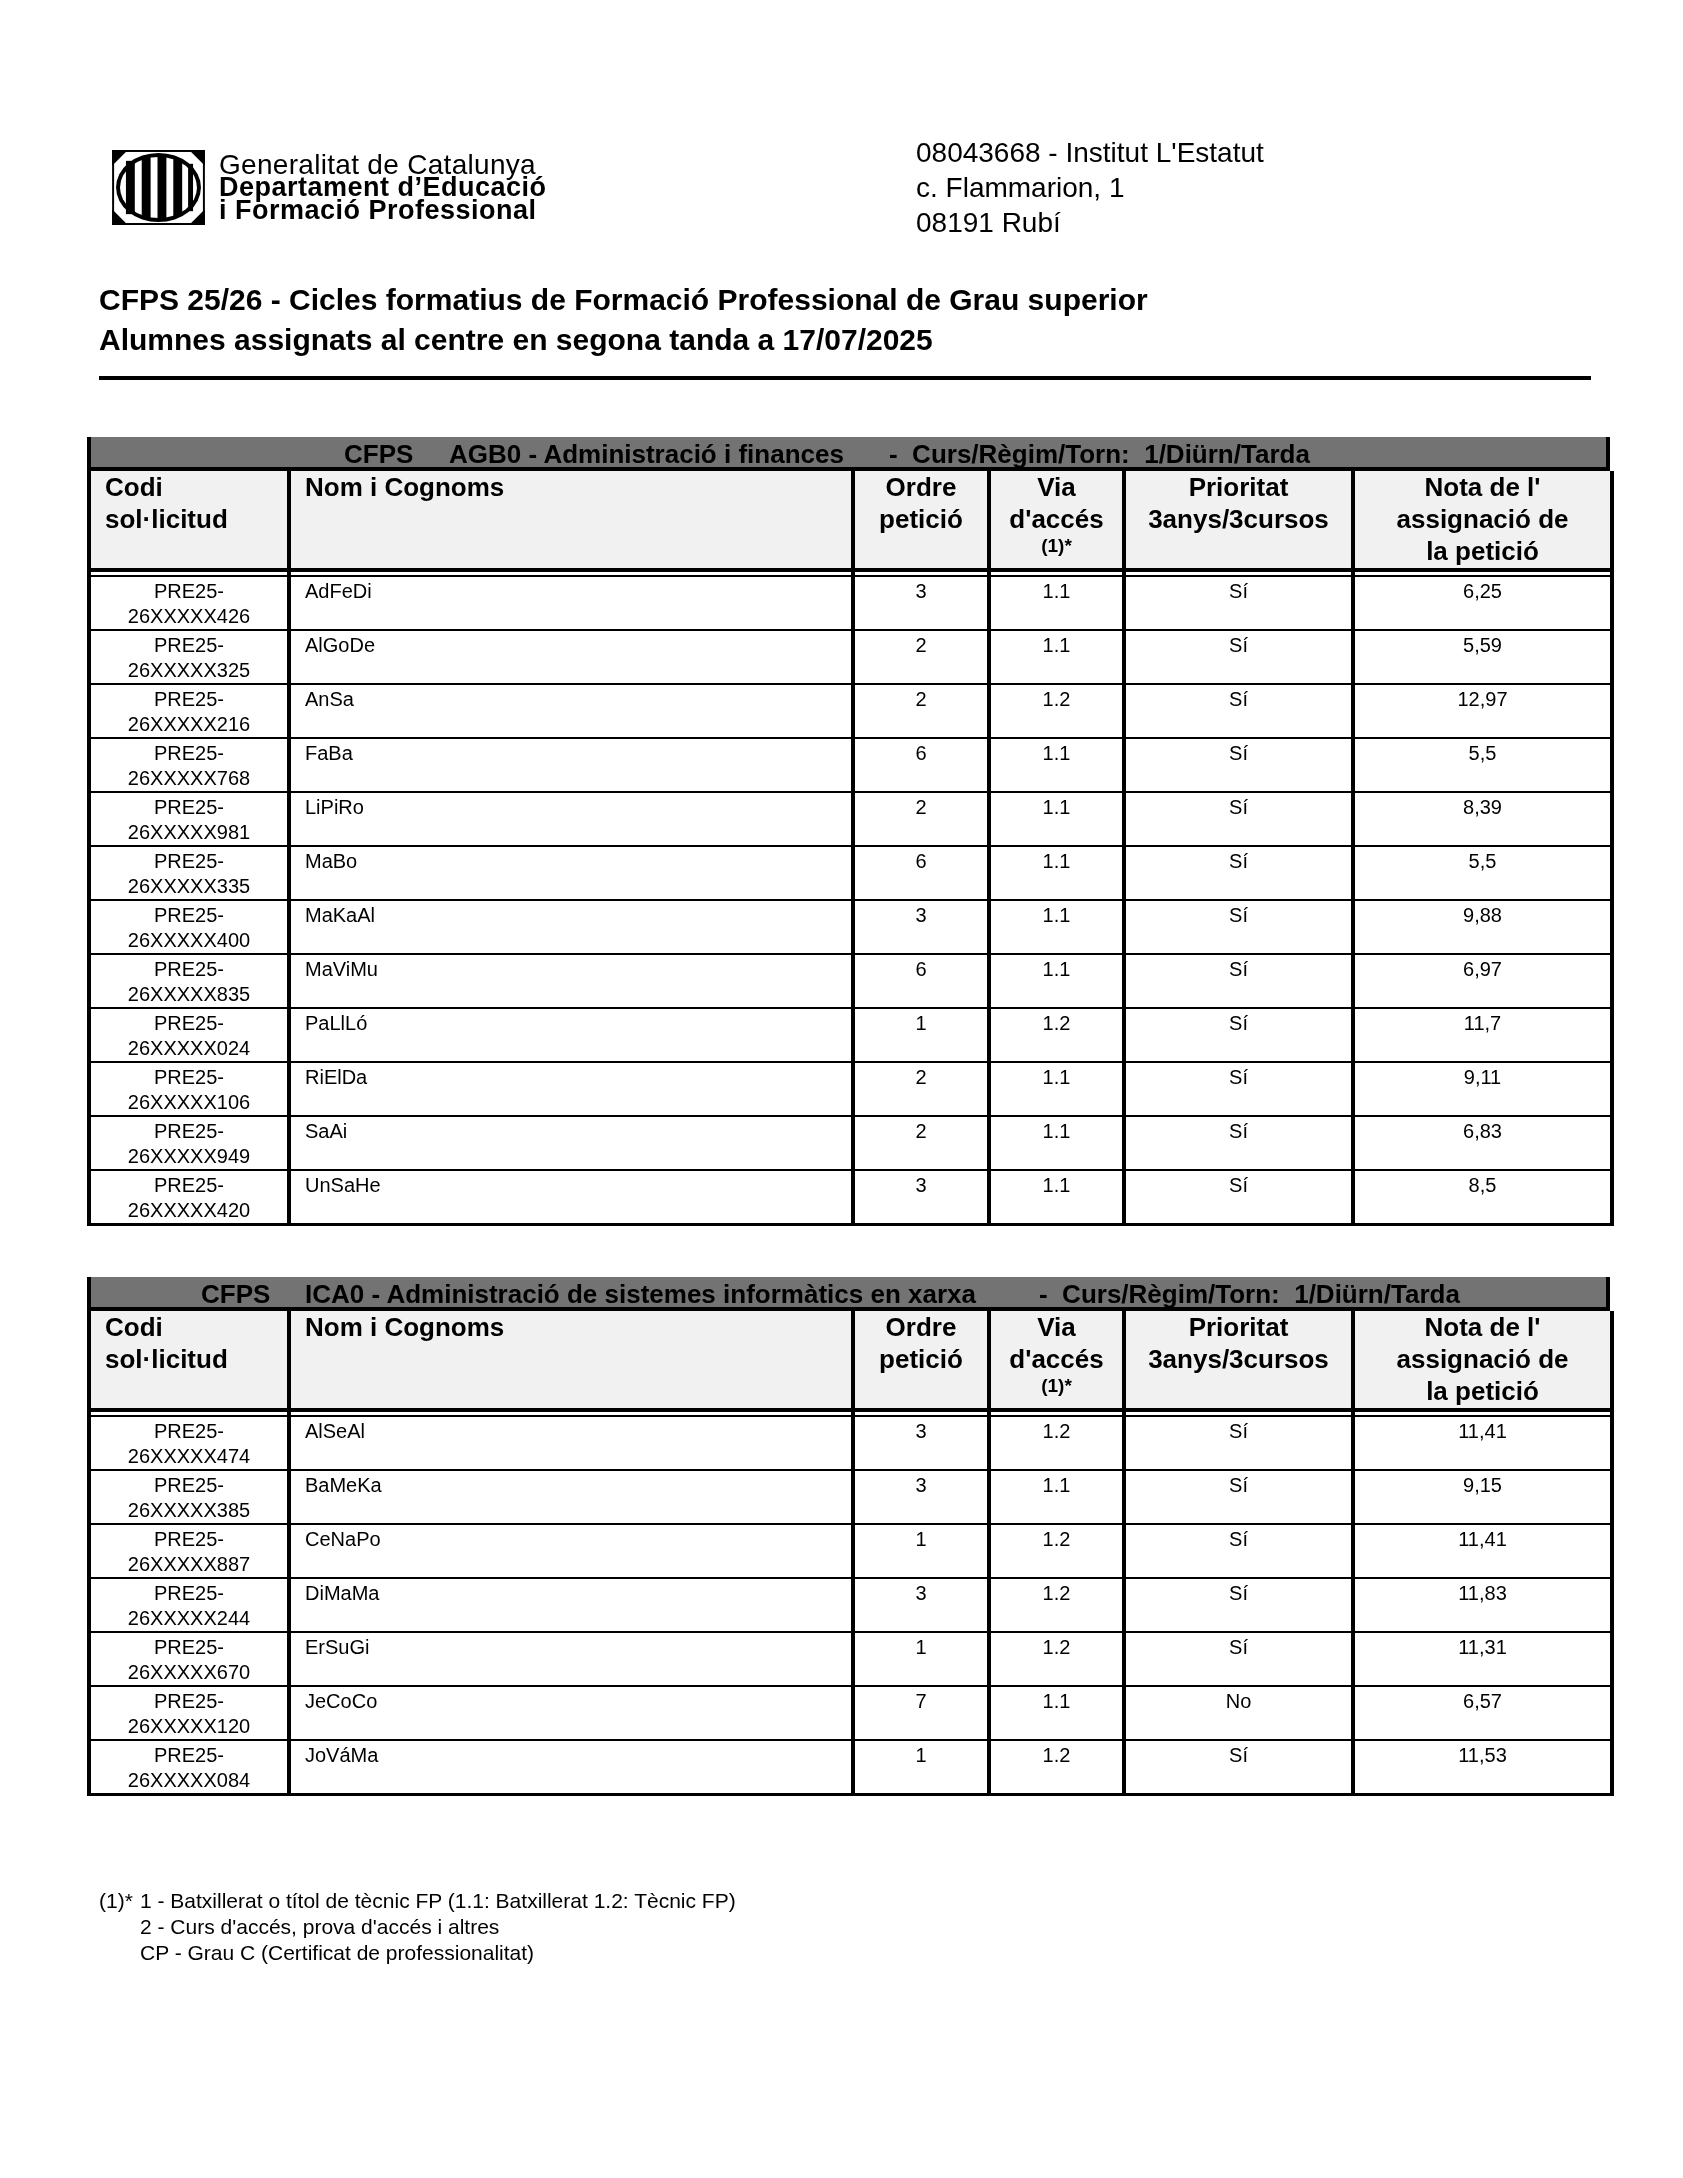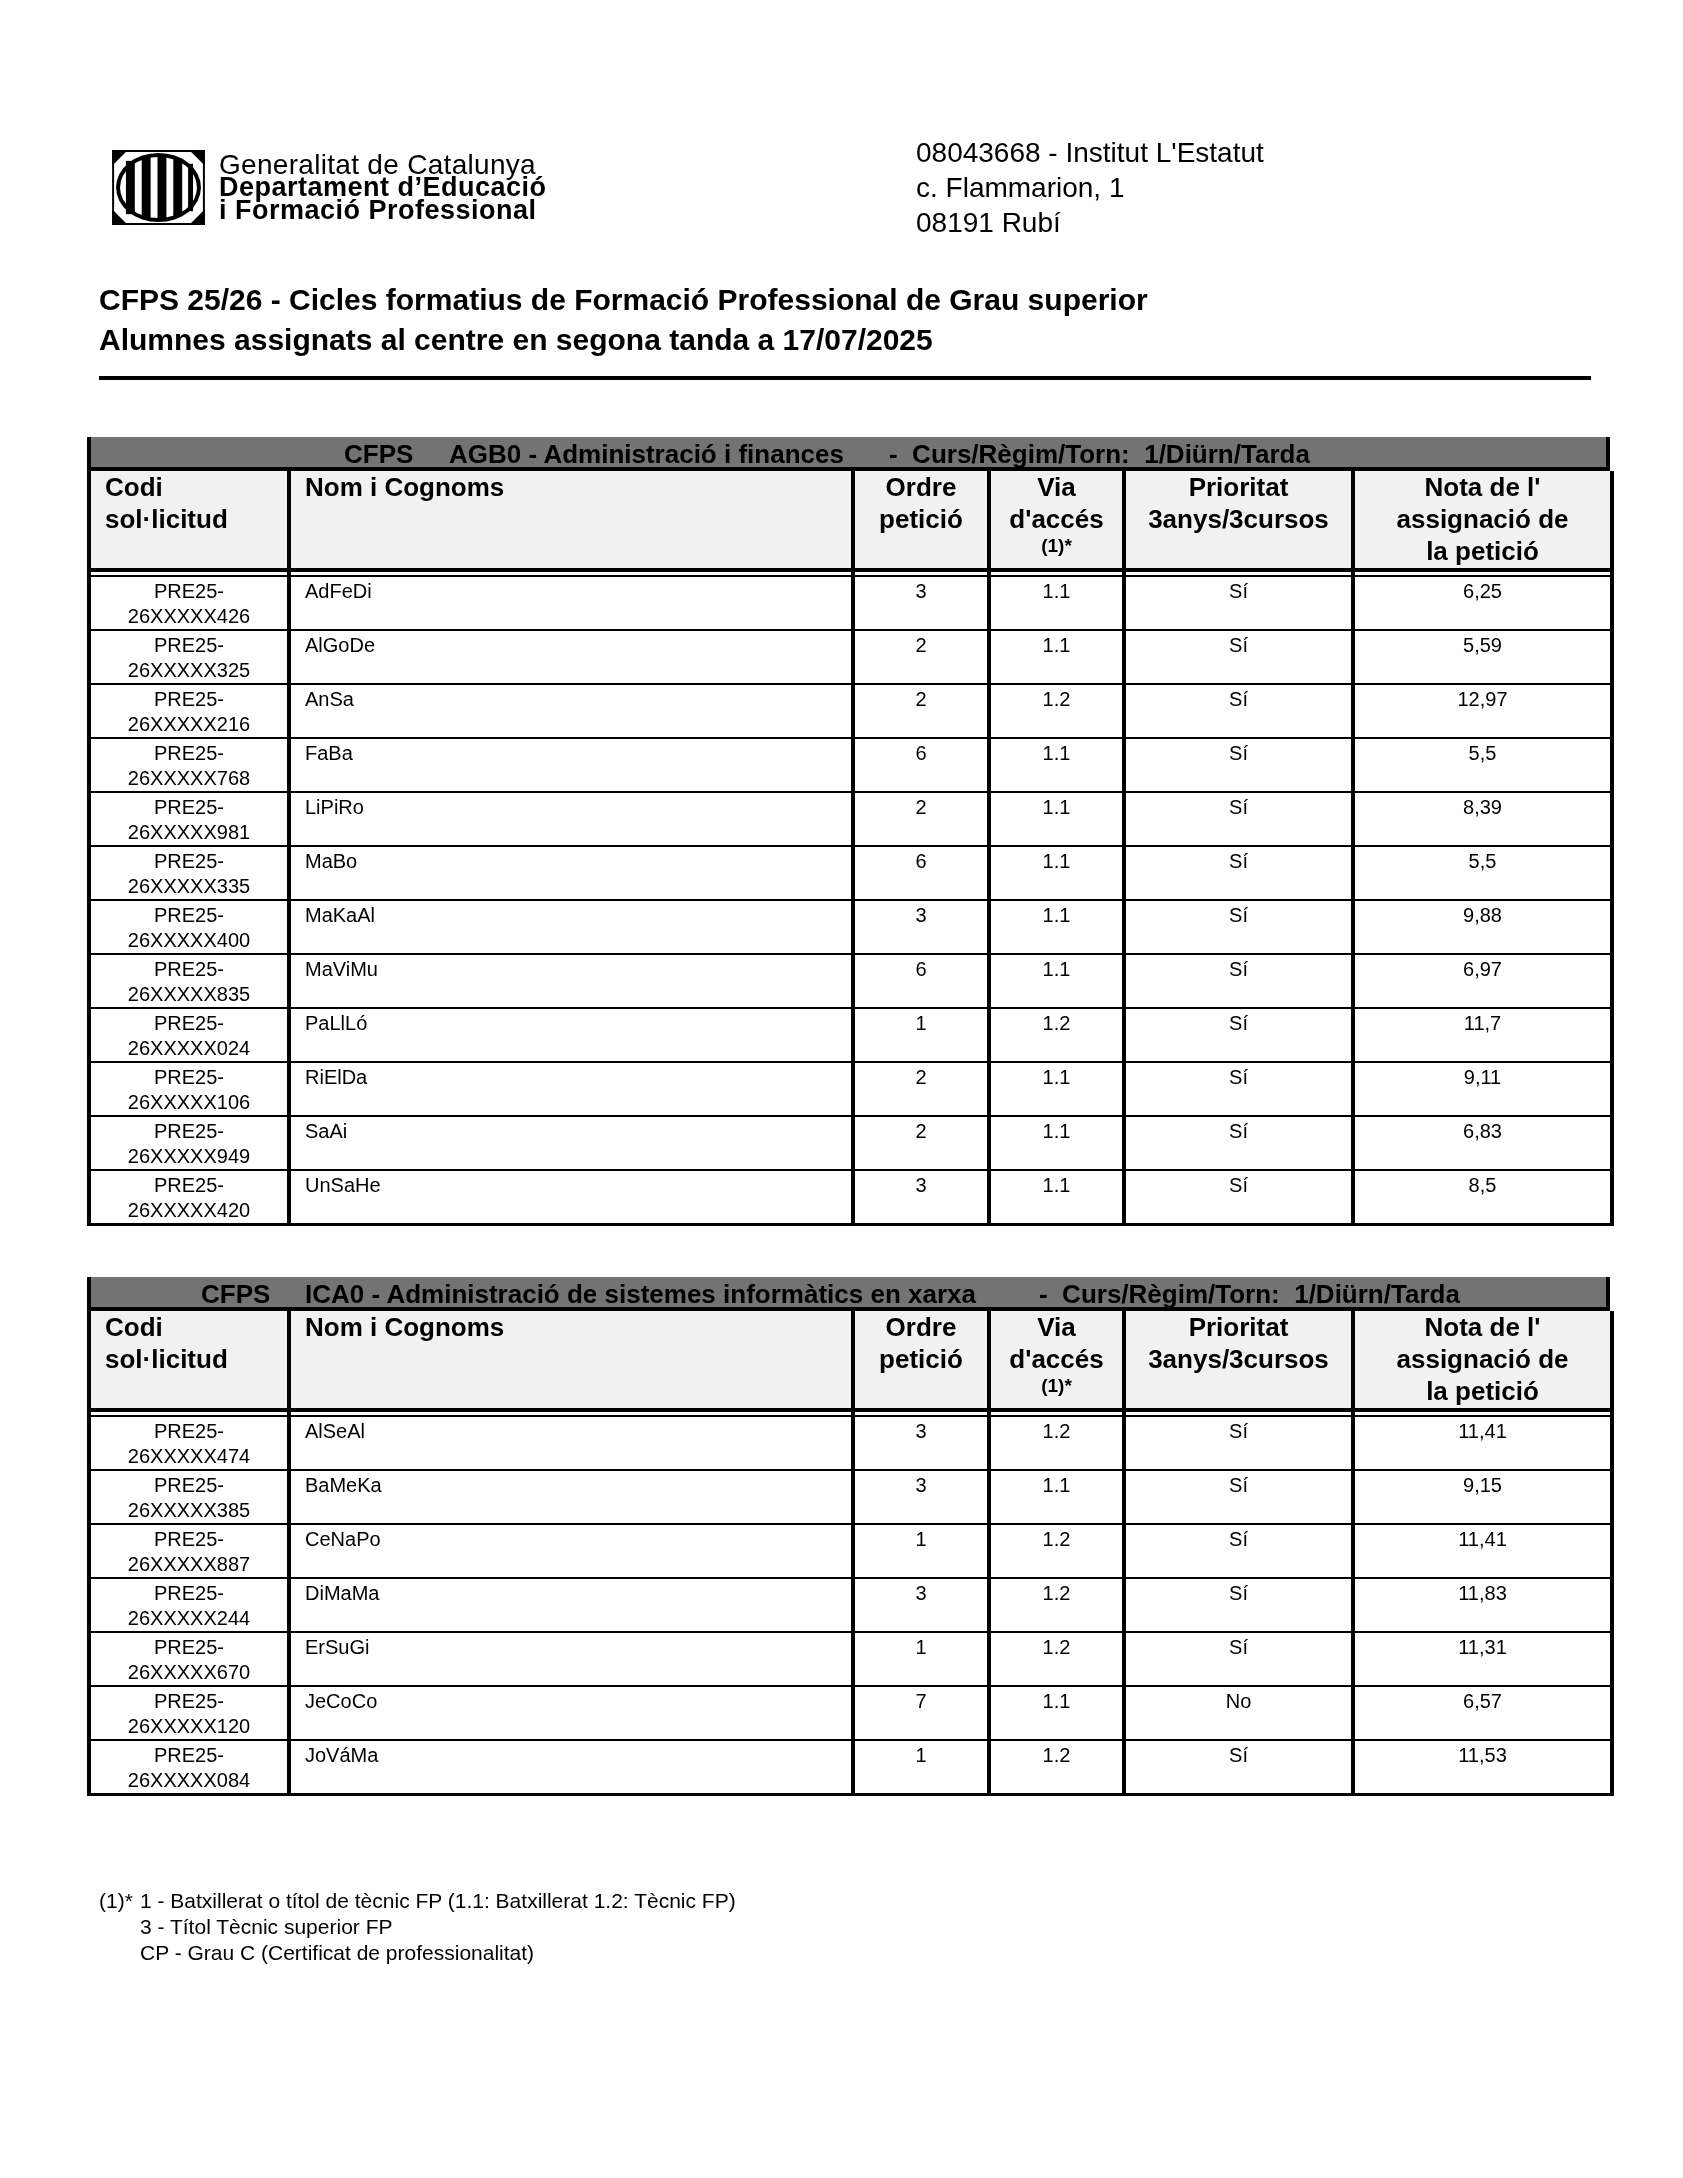--- a/index.html
+++ b/index.html
@@ -500,16 +500,16 @@
         </tr>
       </tbody>
   </table>
 </div>
 
 <div class="footnote">
   <div class="fn-row">
     <span class="fn-mark">(1)*</span>
     <span>1 - Batxillerat o títol de tècnic FP (1.1: Batxillerat 1.2: Tècnic FP)</span>
   </div>
-  <div class="fn-indent">3 - Títol Tècnic superior FP</div>
+  <div class="fn-indent">2 - Curs d'accés, prova d'accés i altres</div>
   <div class="fn-indent">CP - Grau C (Certificat de professionalitat)</div>
 </div>
 
 
 </body></html>

